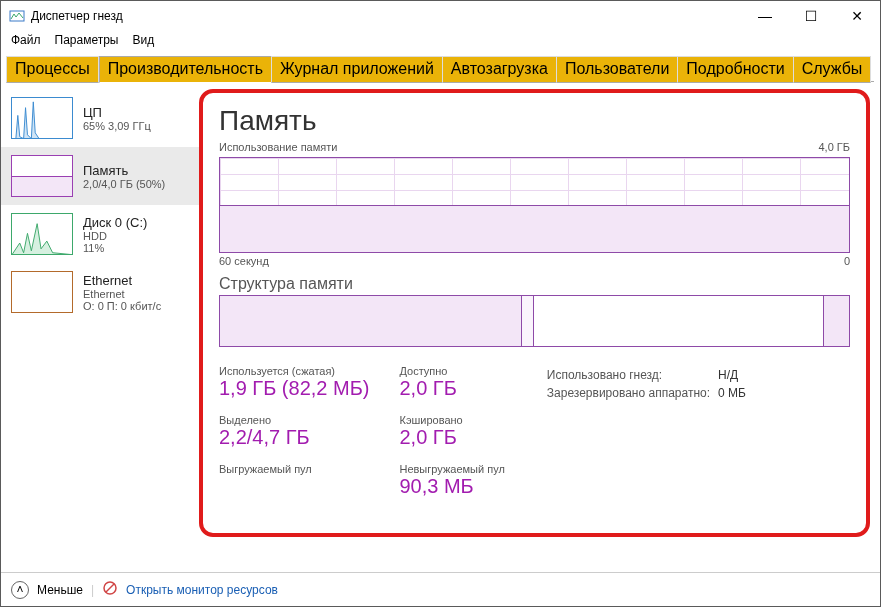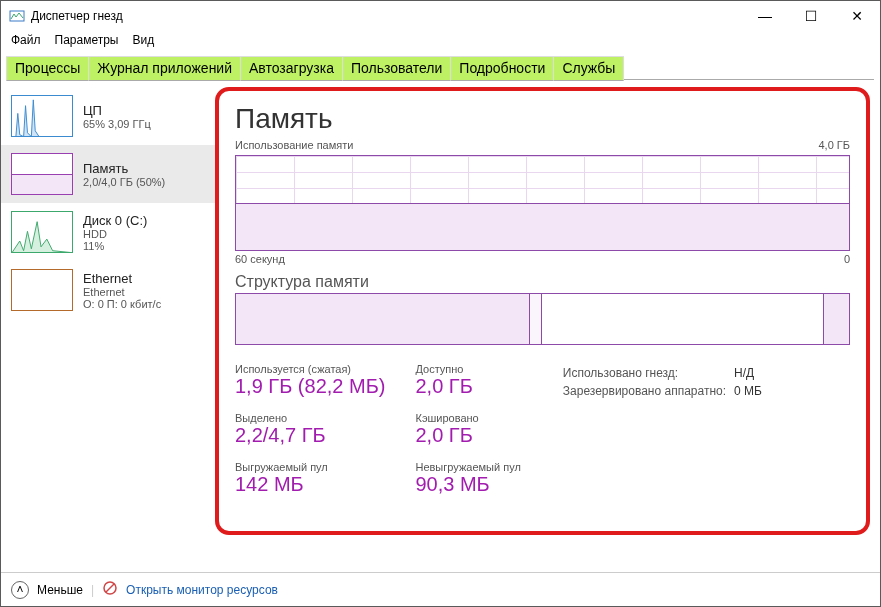--- a/index.html
+++ b/index.html
@@ -6,27 +6,27 @@
   body { background: #fff; width: 881px; height: 607px; border: 1px solid #5a5a5a; position: relative; overflow: hidden; }
 
   .titlebar { height: 30px; display: flex; align-items: center; padding-left: 8px; font-size: 12px; }
   .titlebar .icon { width: 16px; height: 16px; margin-right: 6px; display: inline-flex; align-items: center; justify-content: center; }
   .title-controls { margin-left: auto; display: flex; }
   .tc-btn { width: 46px; height: 30px; display: flex; align-items: center; justify-content: center; font-size: 14px; }
 
   .menubar { display: flex; gap: 14px; padding: 2px 10px 4px 10px; font-size: 12px; }
 
   .tabs { display: flex; align-items: flex-end; padding: 0 6px; border-bottom: 1px solid #fff; margin-top: 4px; }
-  .tab { padding: 3px 8px 4px 8px; font-size: 14px; border: 1px solid transparent; position: relative; top: 1px; background: #bef264; }
+  .tab { padding: 3px 8px 4px 8px; font-size: 16px; border: 1px solid transparent; position: relative; top: 1px; background: #eab308; }
   .tab.active { border: 1px solid #aaa; border-bottom: 1px solid #fff; }
   .tab:not(.active) { border: 1px solid #ddd; border-bottom: 1px solid #aaa; margin-left: -1px; }
   .tabstrip-border { border-bottom: 1px solid #aaa; flex: 1; }
 
   .content { display: flex; height: 500px; }
-  .sidebar { width: 214px; padding: 6px 0; }
+  .sidebar { width: 198px; padding: 6px 0; }
   .side-item { display: flex; align-items: center; gap: 10px; padding: 8px 10px; }
   .side-item.selected { background: #eaeaea; }
   .thumb { width: 62px; height: 42px; border: 1px solid #888; background: #fff; position: relative; overflow: hidden; flex-shrink: 0; }
   .thumb.cpu { border-color: #3b8bd0; }
   .thumb.mem { border-color: #9a3fb2; }
   .thumb.disk { border-color: #3da86b; }
   .thumb.eth { border-color: #b36a2b; }
   .side-labels .t1 { font-size: 13px; color: #222; }
   .side-labels .t2 { font-size: 11px; color: #555; }
 
@@ -88,20 +88,21 @@
 </div>
 
 <div class="menubar">
   <span>Файл</span>
   <span>Параметры</span>
   <span>Вид</span>
 </div>
 
 <div class="tabs">
   <div class="tab">Процессы</div>
+  <div class="tab active">Производительность</div>
   <div class="tab">Журнал приложений</div>
   <div class="tab">Автозагрузка</div>
   <div class="tab">Пользователи</div>
   <div class="tab">Подробности</div>
   <div class="tab">Службы</div>
   <div class="tabstrip-border"></div>
 </div>
 
 <div class="content">
 
@@ -191,21 +192,20 @@
           <div class="stat">
             <div class="lbl">Выделено</div>
             <div class="val">2,2/4,7 ГБ</div>
           </div>
           <div class="stat">
             <div class="lbl">Кэшировано</div>
             <div class="val">2,0 ГБ</div>
           </div>
           <div class="stat">
             <div class="lbl">Выгружаемый пул</div>
-            <div class="val">142 МБ</div>
           </div>
           <div class="stat">
             <div class="lbl">Невыгружаемый пул</div>
             <div class="val">90,3 МБ</div>
           </div>
         </div>
         <div class="stats-right">
           <table>
             <tbody>
                 <tr>

